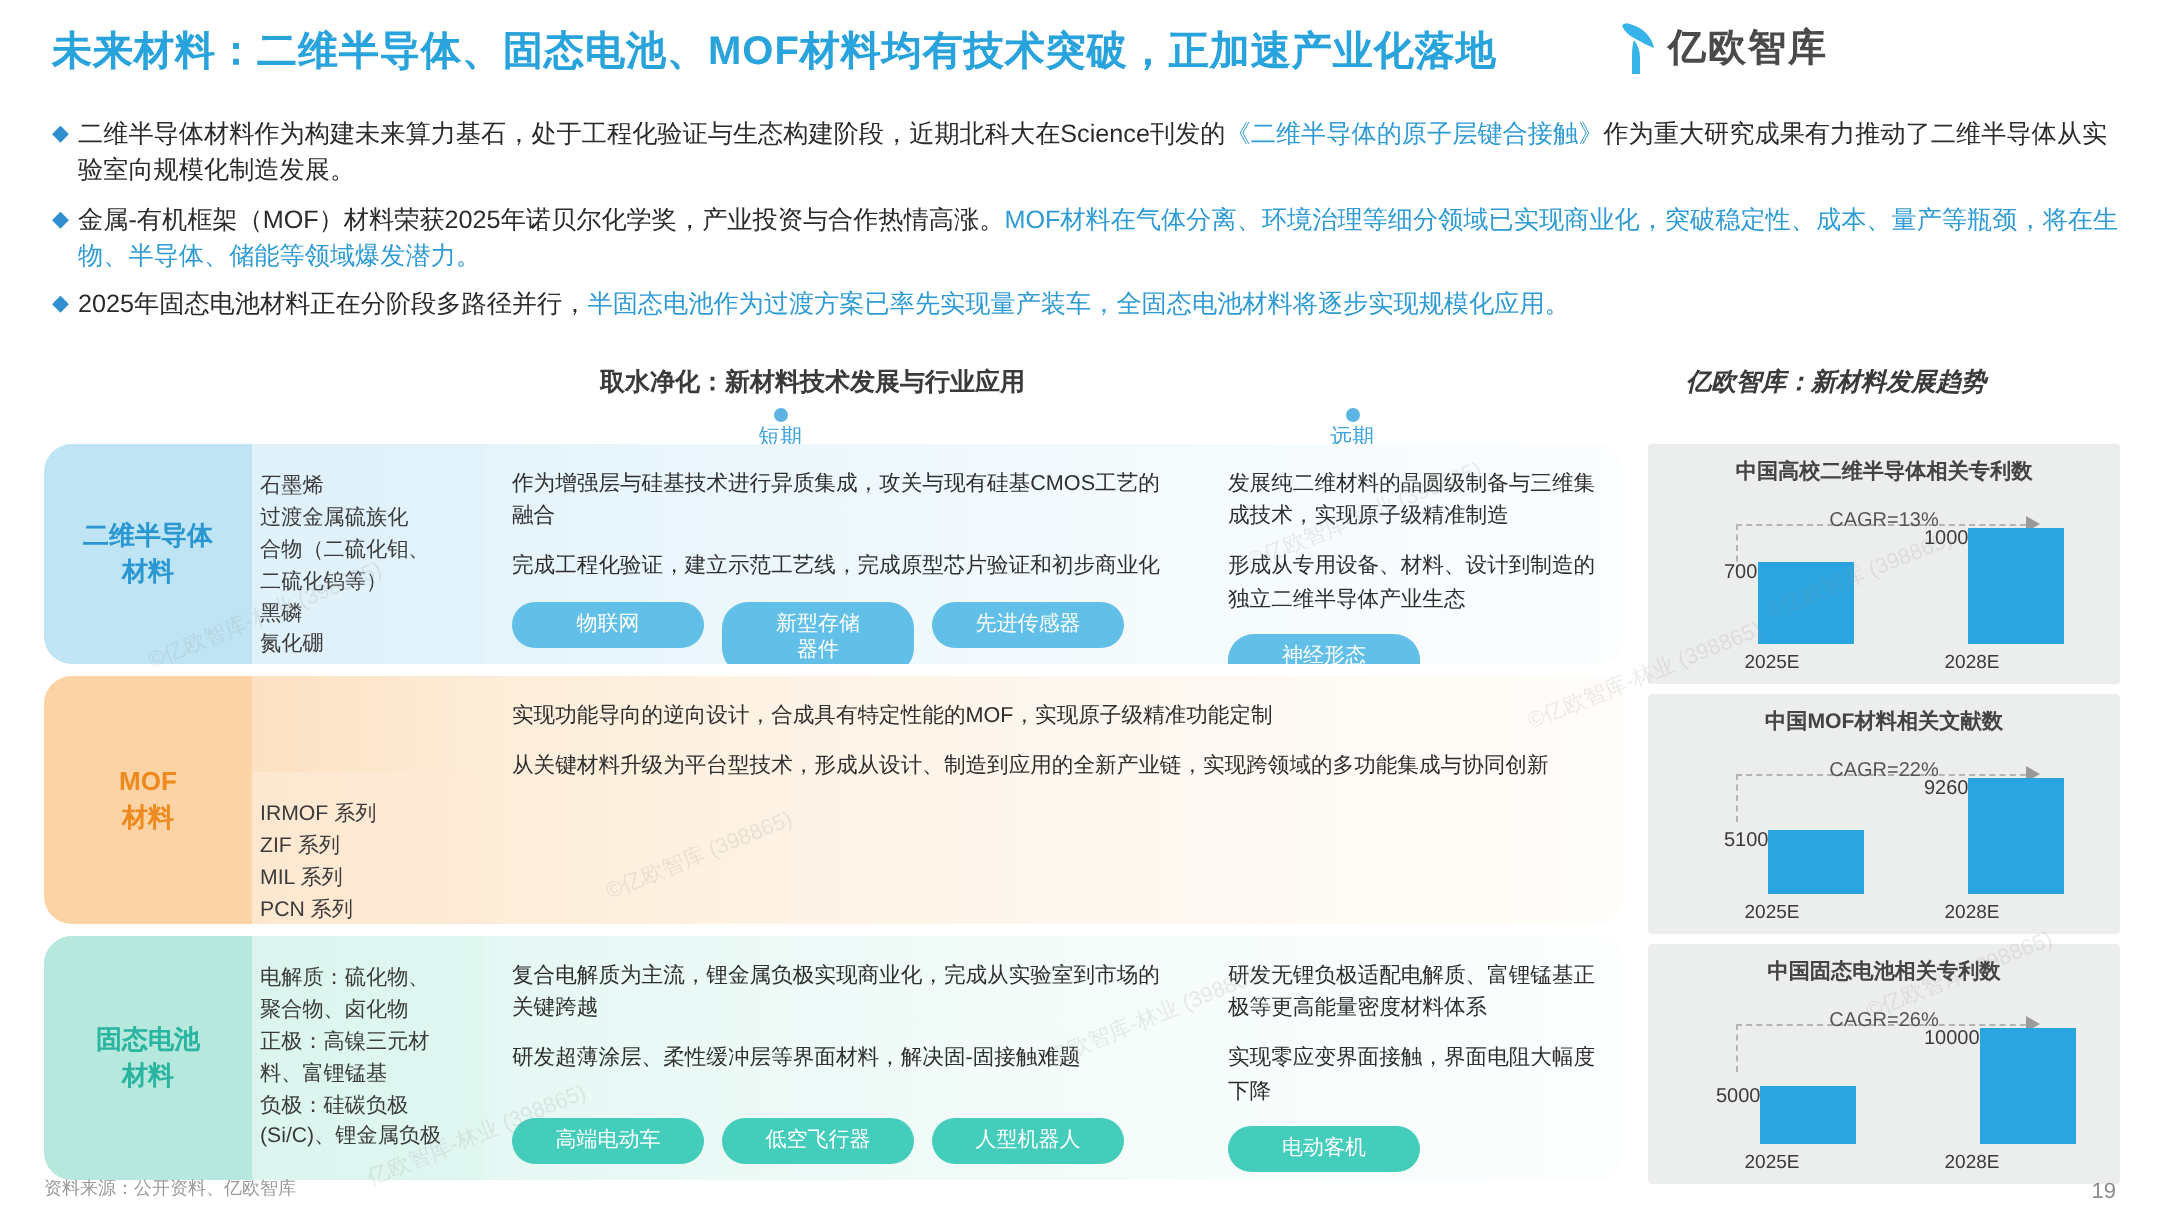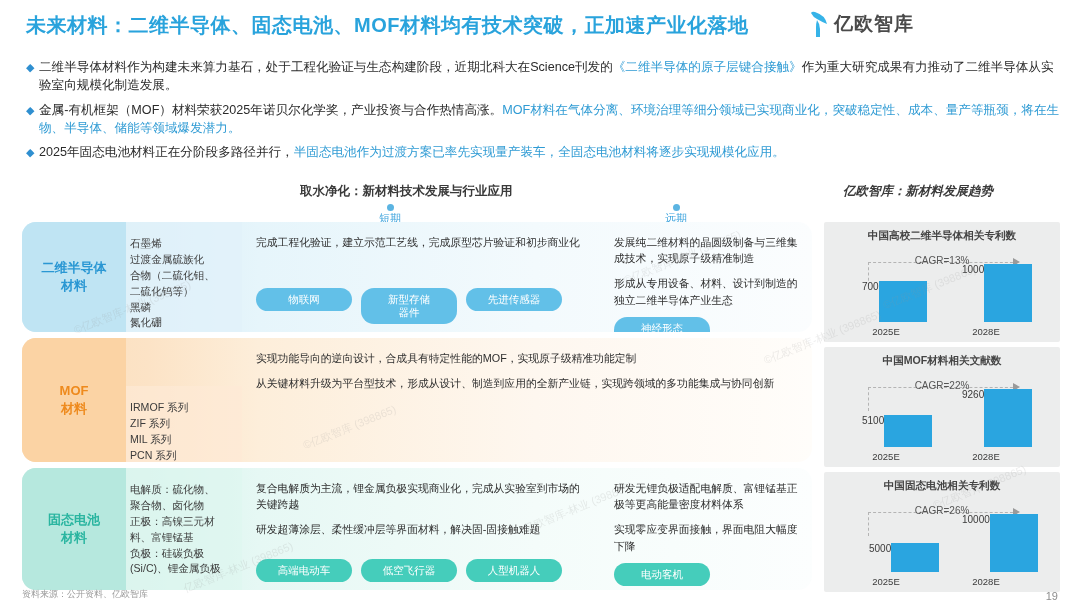--- a/index.html
+++ b/index.html
@@ -133,20 +133,21 @@
       <div class="r-cat" style="white-space: pre-line;">二维半导体
 材料</div>
       <div class="r-mat" style="white-space: pre-line;">石墨烯
 过渡金属硫族化
 合物（二硫化钼、
 二硫化钨等）
 黑磷
 氮化硼</div>
       <div class="r-body">
         <div class="r-col short">
+          <div class="r-p">作为增强层与硅基技术进行异质集成，攻关与现有硅基CMOS工艺的融合</div>
           <div class="r-p">完成工程化验证，建立示范工艺线，完成原型芯片验证和初步商业化</div>
           <div class="tags">
             <div class="tag">物联网</div>
             <div class="tag">新型存储
 器件</div>
             <div class="tag">先进传感器</div>
           </div>
         </div>
         <div class="r-col">
           <div class="r-p">发展纯二维材料的晶圆级制备与三维集成技术，实现原子级精准制造</div>
@@ -242,21 +243,21 @@
       <div class="bar-lbl" style="left: 127px;">2028E</div>
     </div>
     <div class="chart">
       <div class="ch-title">中国固态电池相关专利数</div>
       <div class="ch-arrow">
         <span class="dash"></span>
         <span class="up"></span>
         <span class="head"></span>
       </div>
       <div class="ch-cagr">CAGR=26%</div>
-      <div class="bar-wrap" style="left: 45px;">
+      <div class="bar-wrap" style="left: 34px;">
         <div class="bar-val">5000</div>
         <div class="bar" style="height: 29px; background: rgb(42, 165, 224);"></div>
       </div>
       <div class="bar-lbl" style="left: 27px;">2025E</div>
       <div class="bar-wrap" style="left: 138px;">
         <div class="bar-val">10000</div>
         <div class="bar" style="height: 58px; background: rgb(42, 165, 224);"></div>
       </div>
       <div class="bar-lbl" style="left: 127px;">2028E</div>
     </div>

